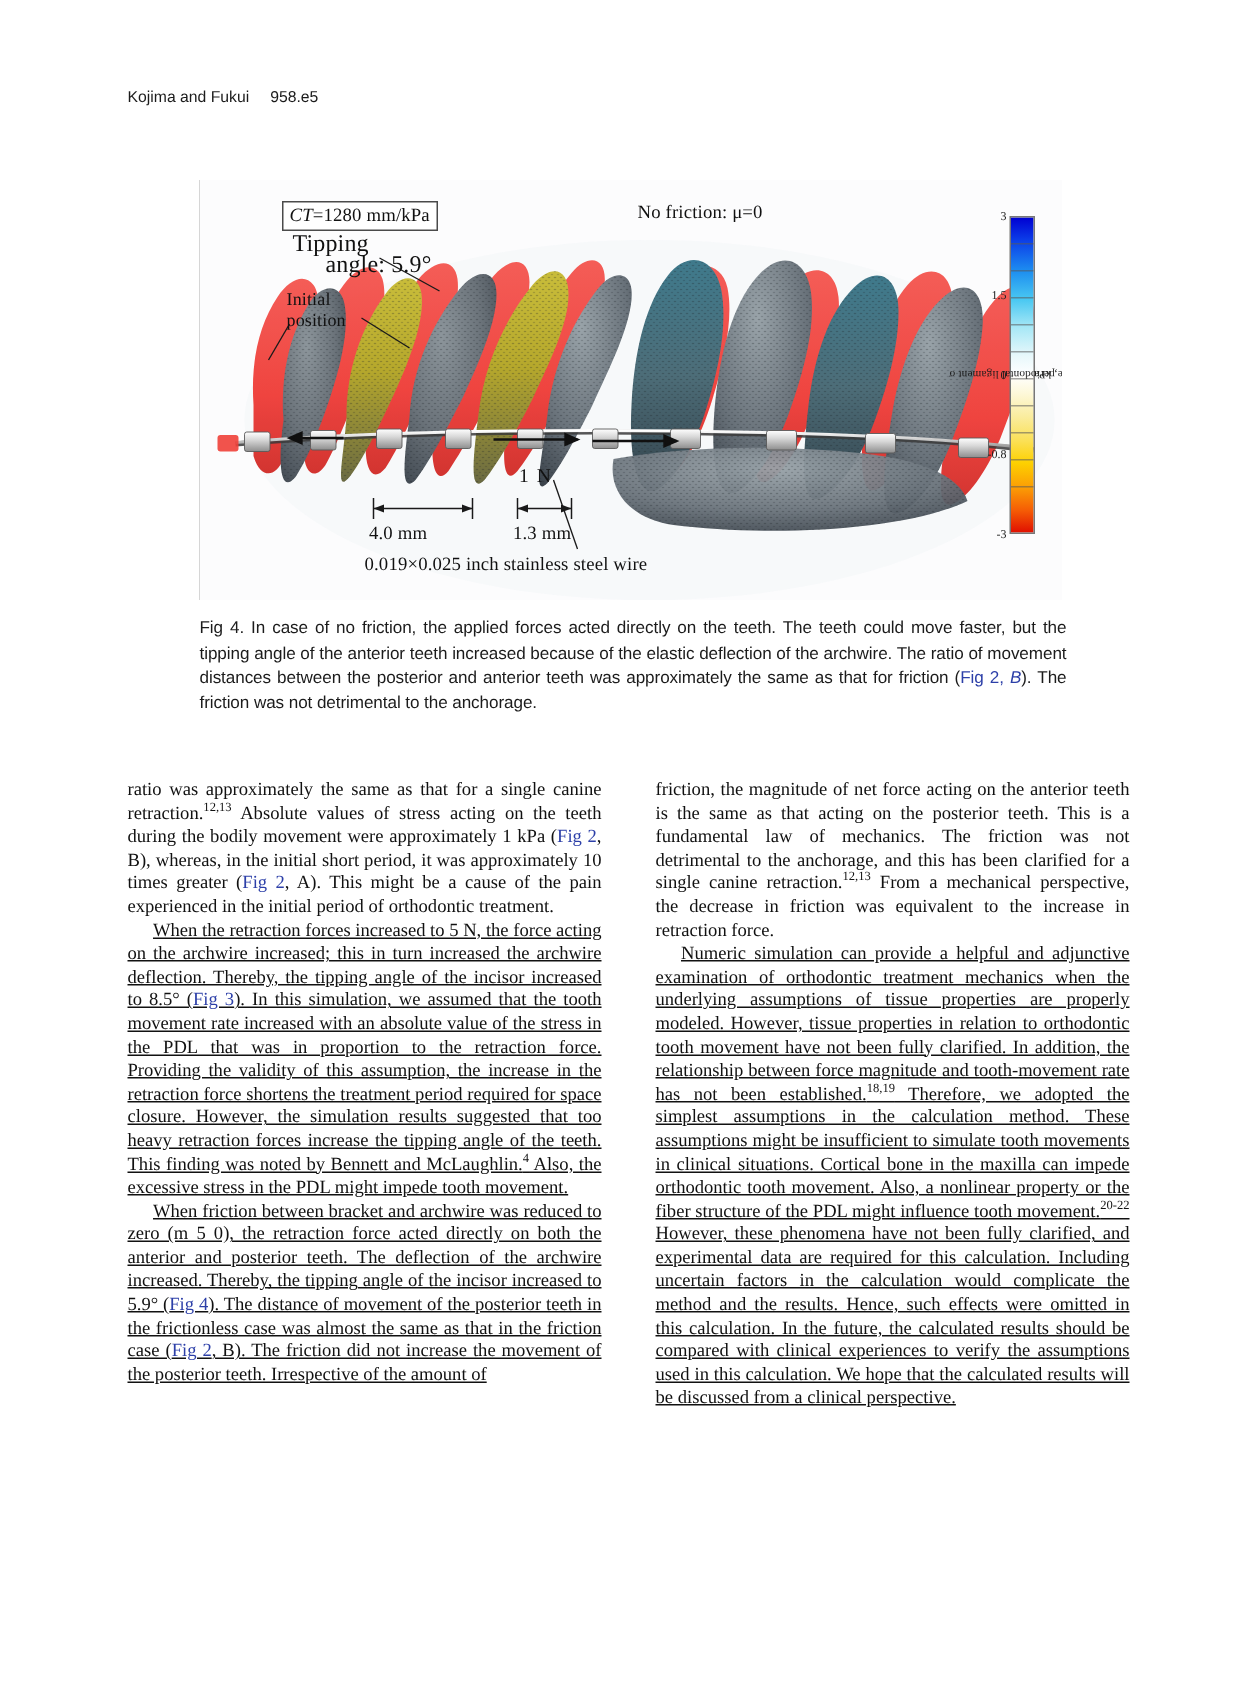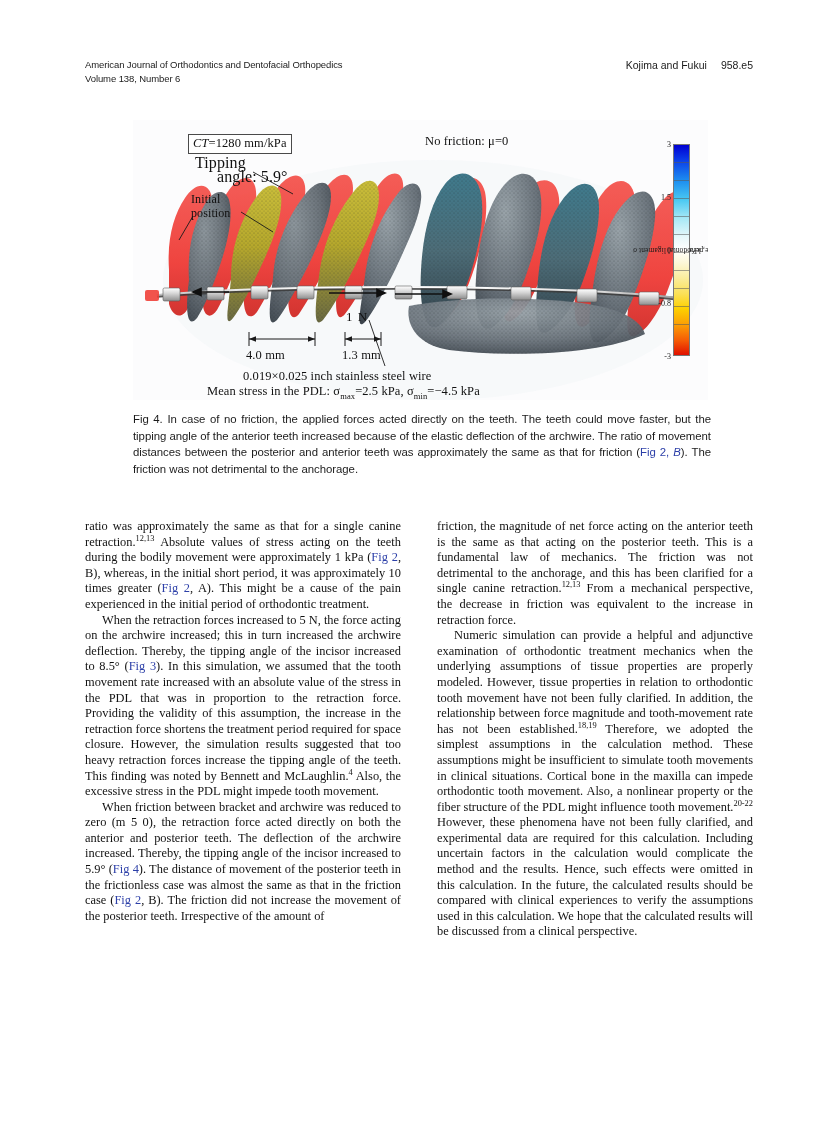--- a/index.html
+++ b/index.html
@@ -219,36 +219,32 @@
   .col {
     width: 316px;
     font-size: 12.4px;
     line-height: 15.6px;
     text-align: justify;
     text-justify: inter-word;
     color: #111;
     hyphens: none;
   }
   .col p { margin: 0; }
-  .col p + p { text-indent: 17px; }
+  .col p + p { text-indent: 17px; text-decoration: underline; }
   .xref { color: #2c3fa8; }
   sup {
     font-size: 8.4px;
     vertical-align: super;
     line-height: 0;
   }
 </style>
 </head>
 <body>
 
 <div id="running-head">
-  <div class="rh-left">
-    <div>American Journal of Orthodontics and Dentofacial Orthopedics</div>
-    <div>Volume 138, Number 6</div>
-  </div>
   <div class="rh-right">
     <span>Kojima and Fukui</span><span class="rh-page">958.e5</span>
   </div>
 </div>
 
 <div id="figure-block">
   <div class="fem-figure">
 
     <svg class="fem-canvas" viewBox="0 0 575 280" preserveAspectRatio="none">
       <defs>
@@ -438,21 +434,20 @@
 
     <div class="fig-anno anno-nofric">No friction: μ=0</div>
 
     <div class="fig-anno anno-1n">1 N</div>
 
     <div class="fig-anno anno-40">4.0 mm</div>
     <div class="fig-anno anno-18">1.3 mm</div>
 
     <div class="fig-anno anno-wire">0.019×0.025 inch stainless steel wire</div>
 
-    <div class="fig-anno anno-pdl"><span>Mean stress in the PDL: σ</span><sub>max</sub><span>=2.5 kPa, σ</span><sub>min</sub><span>=−4.5 kPa</span></div>
 
     <div class="colorbar-wrap">
       <div class="cb-ticks">
         <span style="top:0%">3</span>
         <span style="top:25%">1.5</span>
         <span style="top:50%">0</span>
         <span style="top:75%">-0.8</span>
         <span style="top:100%">-3</span>
       </div>
       <div class="cb-bar">

